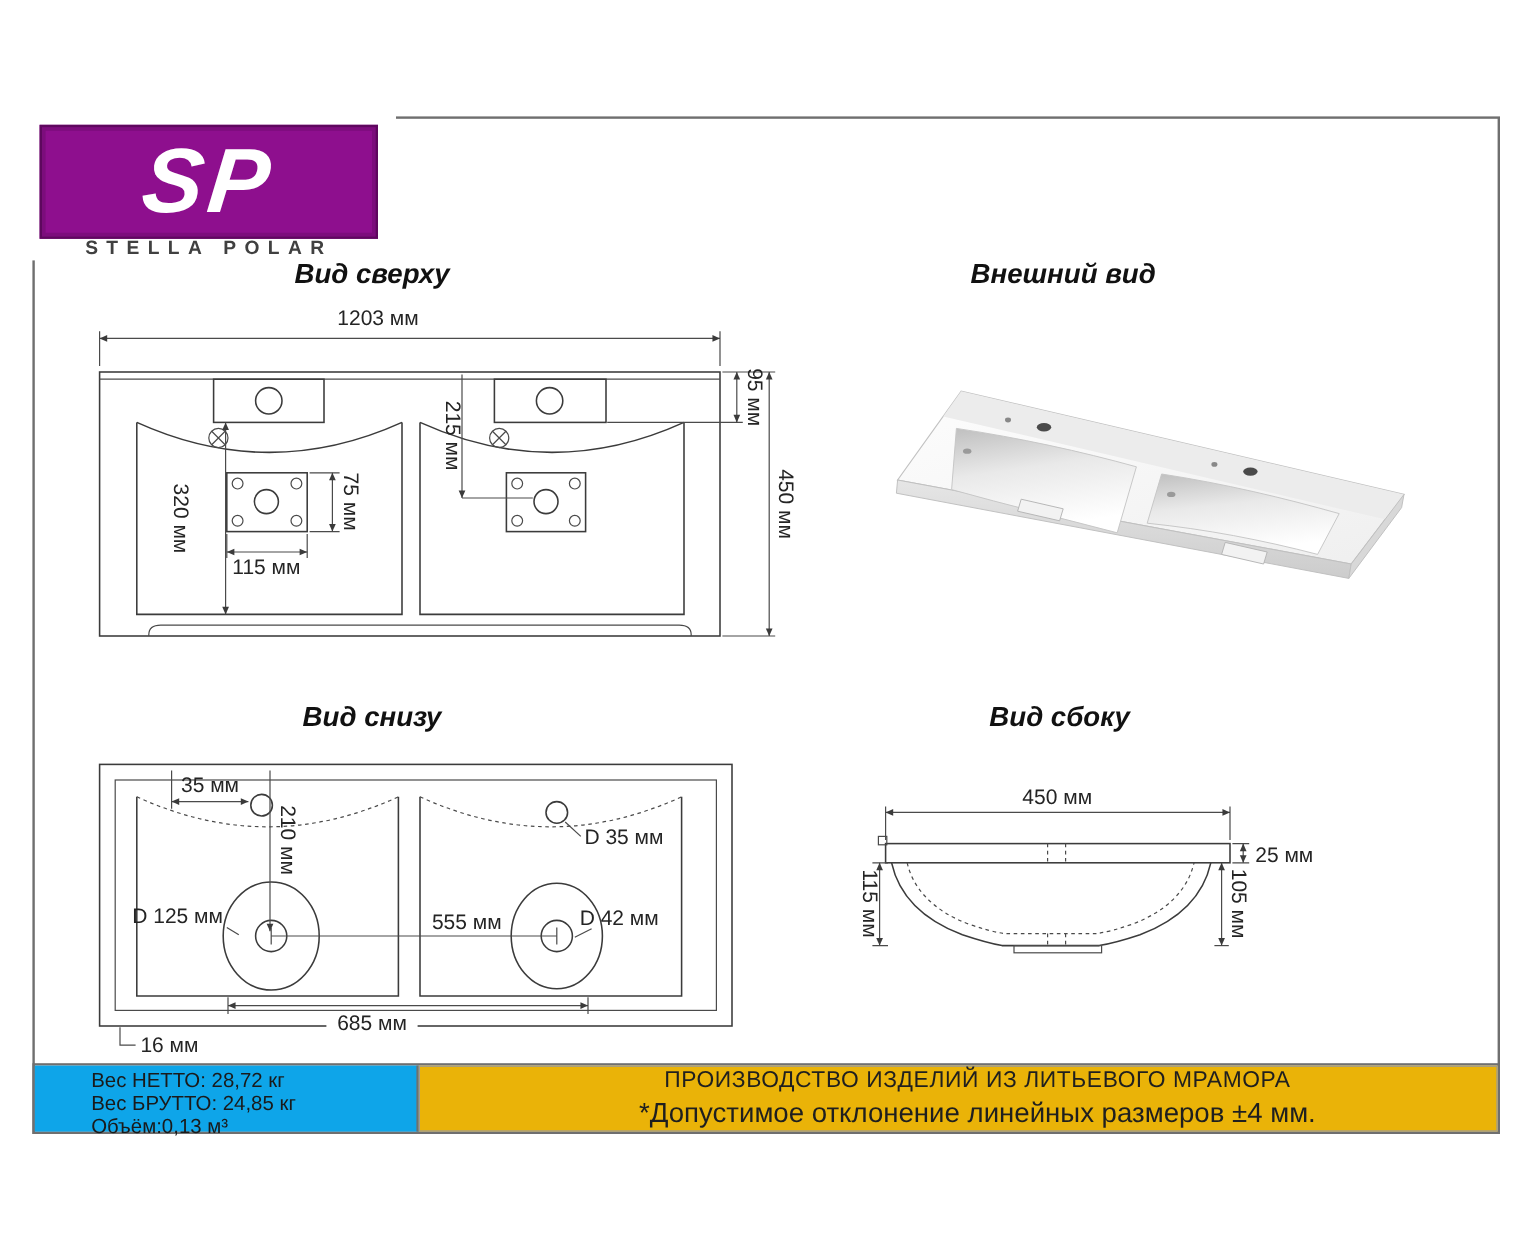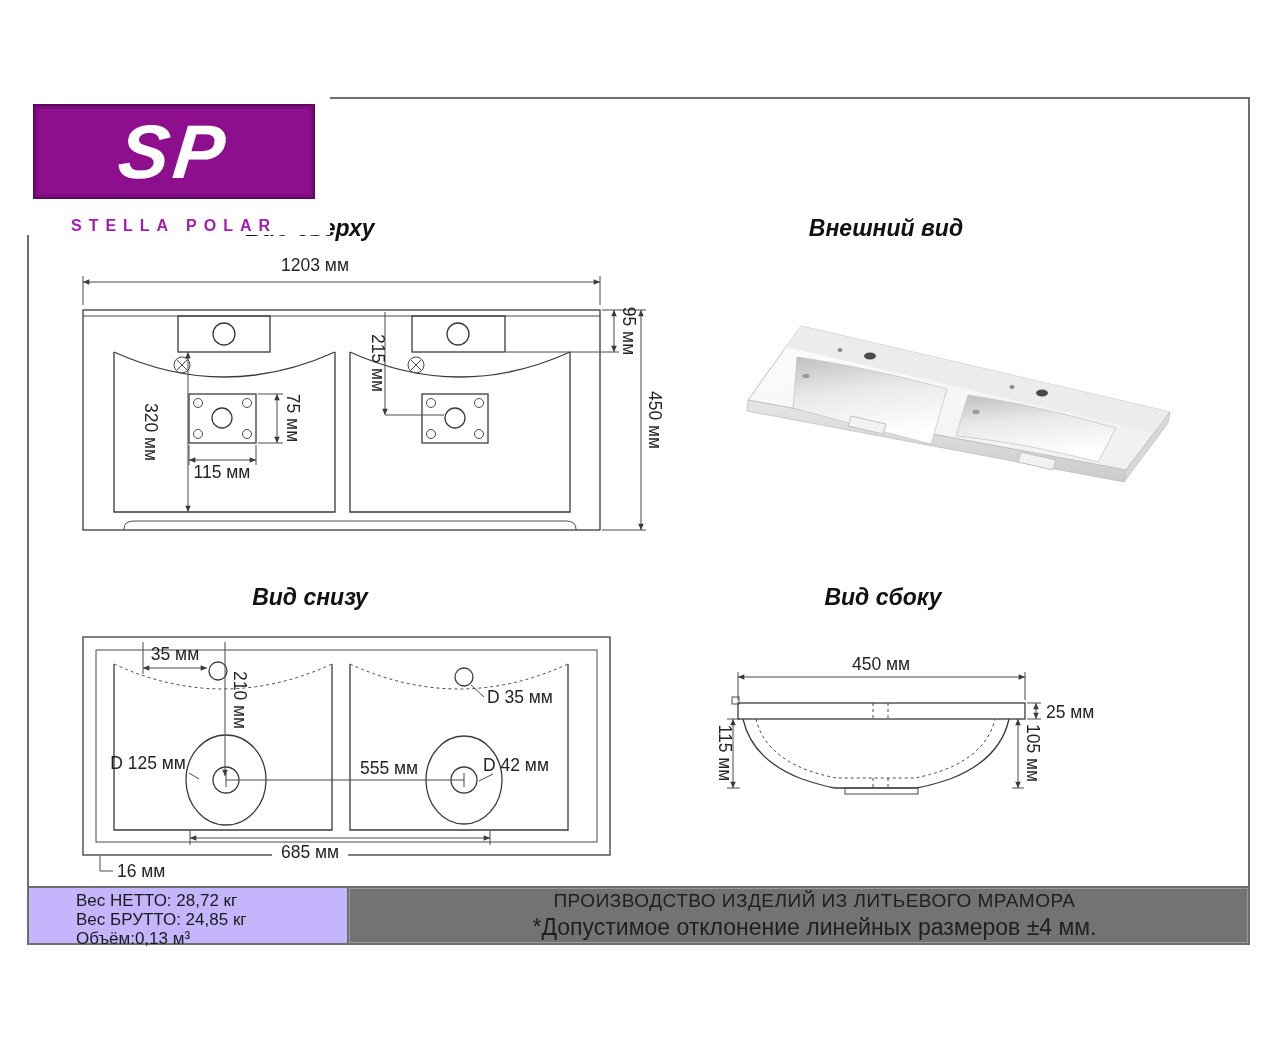--- a/index.html
+++ b/index.html
@@ -7,35 +7,35 @@
   .page { position:relative; width:1280px; height:1048px; background:#ffffff;
           font-family:"Liberation Sans", sans-serif; overflow:hidden; }
   .border-box { position:absolute; left:27px; top:97px; width:1223px; height:848px;
                 border:2px solid #6f6f6f; }
   
   .logo-wrap { position:absolute; left:20px; top:90px; width:310px; background:#fff; padding:14px 0 0 13px; }
   .logo-box { width:282px; height:95px; background:#8e0f8e; border:2px solid #5e085e;
               box-shadow: inset 0 0 0 3px #7c0d7c; display:flex; align-items:center; justify-content:center; }
   .logo-sp { color:#ffffff; font-weight:bold; font-style:italic; font-size:76px;
              letter-spacing:4px; transform:skewX(-6deg); line-height:1; }
-  .logo-brand { width:282px; text-align:center; margin-top:18px; color:#a21caf; font-weight:bold;
+  .logo-brand { width:282px; text-align:center; margin-top:0; color:#404040; font-weight:bold;
                 font-size:16px; letter-spacing:7px; white-space:nowrap; }
   
   .view-title { position:absolute; width:500px; text-align:center; font-weight:bold;
                 font-style:italic; font-size:23px; color:#111; }
   #t-top { left:60px; top:215px; }
   #t-ext { left:636px; top:215px; }
   #t-bottom { left:60px; top:584px; }
   #t-side { left:633px; top:584px; }
   
   .info-row { position:absolute; left:27px; top:886px; width:1223px; height:59px;
               border:2px solid #6f6f6f; display:flex; }
-  .spec-box { width:320px; height:100%; background:#c4b5fd; border-right:2px solid #6f6f6f;
+  .spec-box { width:320px; height:100%; background:#0ea5e9; border-right:2px solid #6f6f6f;
               padding:3px 0 0 47px; font-size:17px; line-height:19px; color:#1a1a1a; }
-  .prod-box { flex:1; background:#737373; border:1px solid #9a9a9a; display:flex; flex-direction:column;
+  .prod-box { flex:1; background:#eab308; border:1px solid #9a9a9a; display:flex; flex-direction:column;
               align-items:center; justify-content:center; color:#1f1f1f;padding-left:32px; }
   .prod-line1 { font-size:19px; letter-spacing:0.5px; }
   .prod-line2 { font-size:23px; margin-top:2px; }
   
   svg.drawing { position:absolute; left:0; top:0; }
   .obj { stroke:#3b3b3b; stroke-width:1.3; fill:none; }
   .obj-thin { stroke:#4a4a4a; stroke-width:1; fill:none; }
   .dim { stroke:#4a4a4a; stroke-width:1; fill:none; }
   .dash { stroke:#4a4a4a; stroke-width:1; fill:none; stroke-dasharray:3 3; }
   text.lbl { font-family:"Liberation Sans", sans-serif; font-size:17.5px; fill:#242424; }

